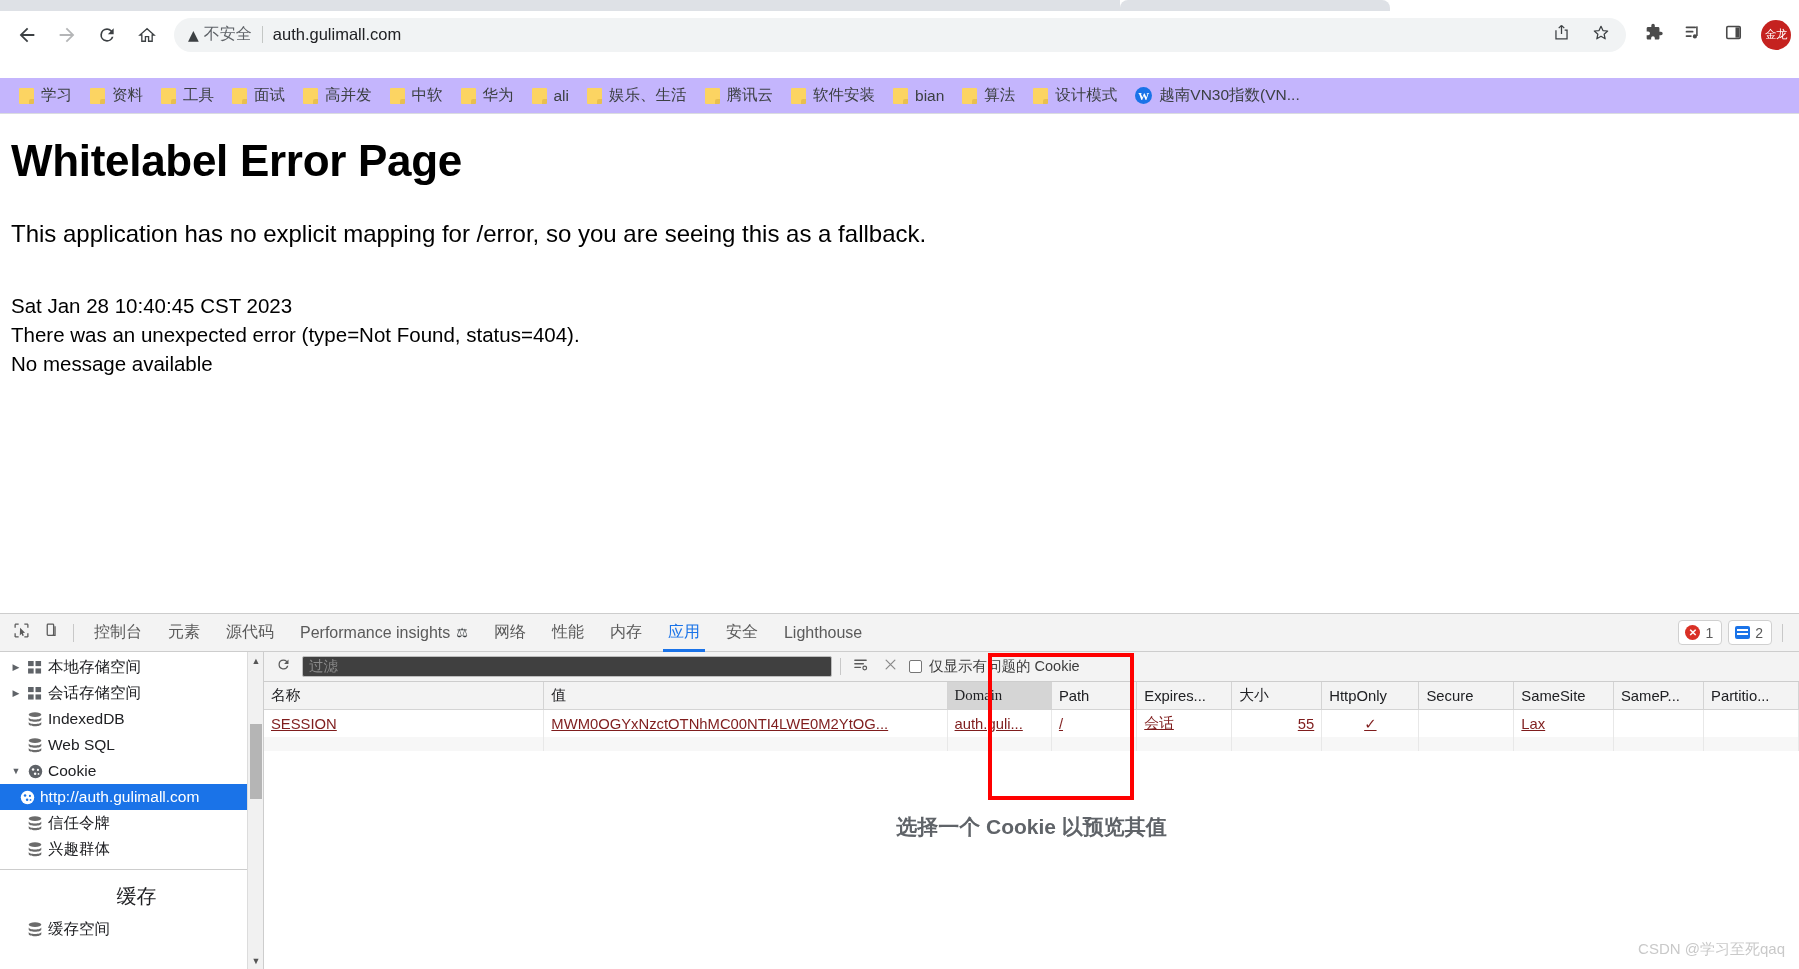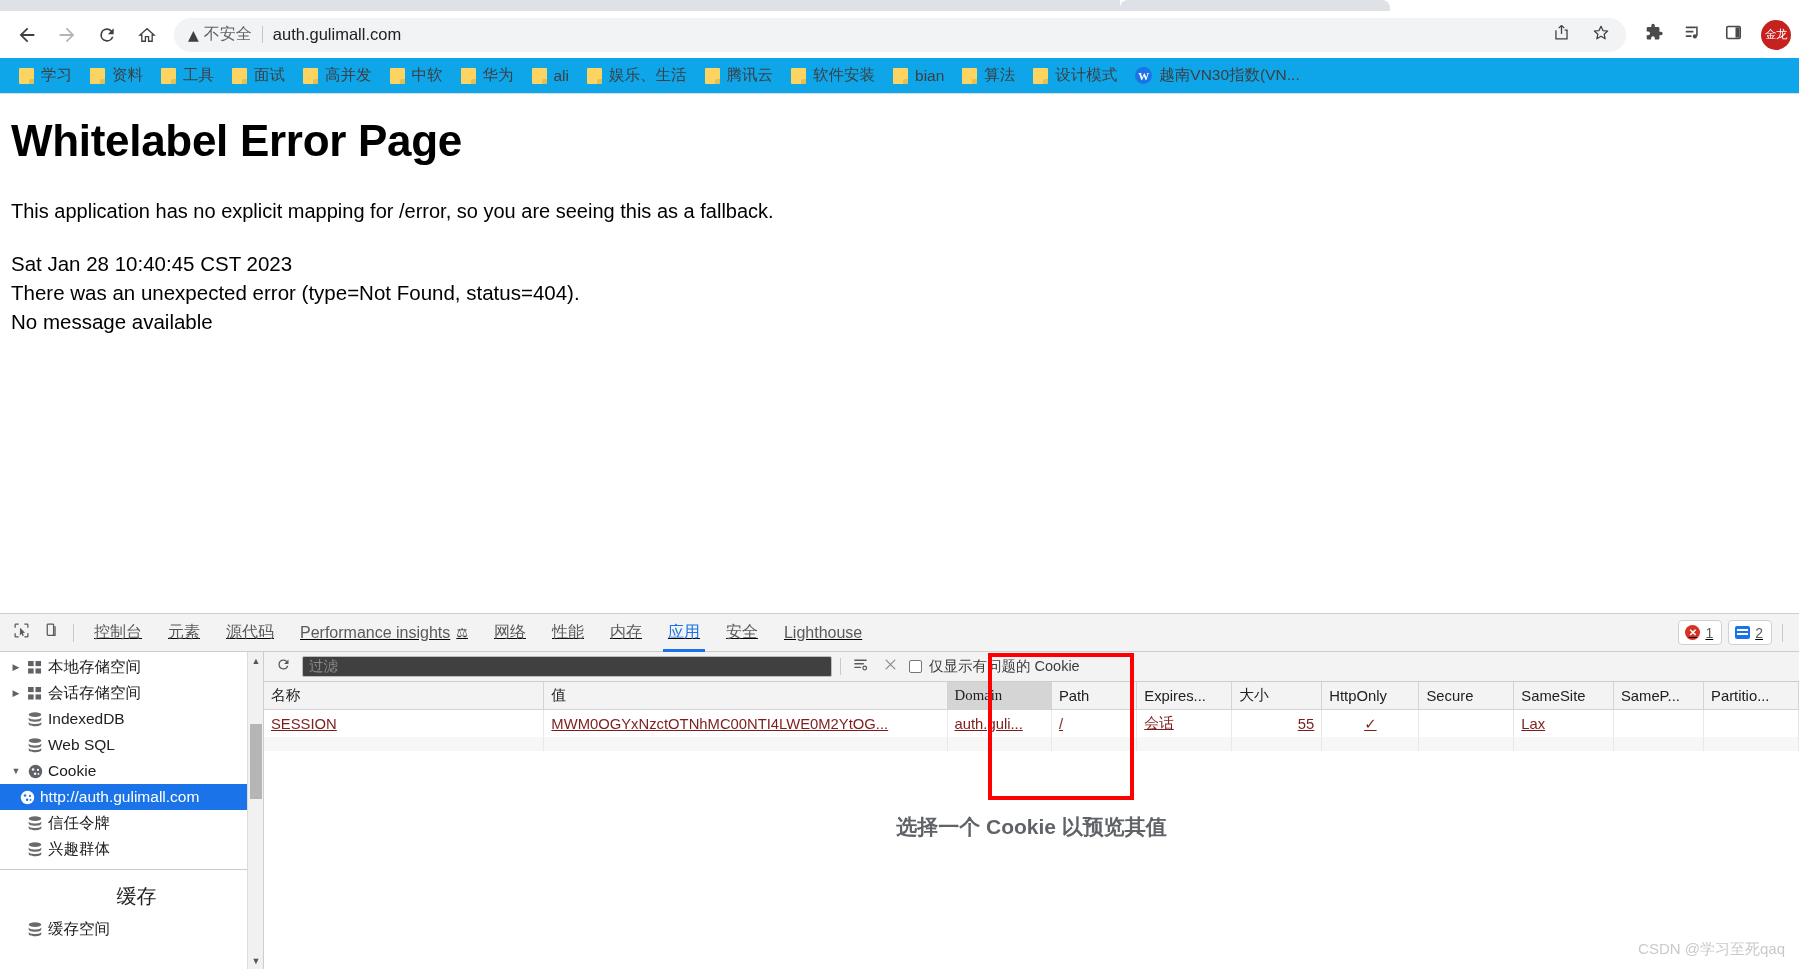--- a/index.html
+++ b/index.html
@@ -99,27 +99,28 @@
     width: 30px; height: 30px; border-radius: 50%;
     background: #c5221f; color: #fff;
     font-size: 11.5px; display: flex; align-items: center; justify-content: center;
     margin-left: 5px; cursor: pointer;
     letter-spacing: -0.5px;
   }
 
   
   .bookmarks {
     height: 36px;
-    background: #0ea5e9;
+    background: #c4b5fd;
     display: flex;
     align-items: center;
     padding: 0 10px;
     gap: 0px;
     border-bottom: 1px solid #dadce0;
     overflow: hidden;
+    margin-top: 20px;
   }
   .bm {
     display: flex; align-items: center; gap: 7px;
     padding: 3px 9px;
     border-radius: 4px;
     font-size: 15.5px;
     color: #3c4043;
     white-space: nowrap;
     cursor: pointer;
     flex: 0 0 auto;
@@ -154,45 +155,44 @@
   }
   .page h1 {
     font-size: 44px;
     font-weight: bold;
     color: #000;
     letter-spacing: -0.3px;
     margin-bottom: 30px;
     line-height: 1.15;
   }
   .page p {
-    font-size: 20px;
+    font-size: 24px;
     color: #000;
     line-height: 1.42;
-    margin-bottom: 24px;
+    margin-bottom: 40px;
   }
   .page .errlines div { font-size: 20.5px; color: #000; line-height: 1.42; }
 
   
   .devtools {
     position: absolute;
     left: 0; top: 613px; width: 1799px; height: 356px;
     background: #ffffff;
     border-top: 1px solid #cdcdcd;
     display: flex;
     flex-direction: column;
   }
   .dt-toolbar {
     height: 38px;
     background: #f3f3f3;
     border-bottom: 1px solid #cdcdcd;
     display: flex;
     align-items: center;
     padding: 0 6px;
     flex: 0 0 auto;
-    text-decoration: underline;
   }
   .dt-tool-icon {
     width: 30px; height: 30px;
     display: flex; align-items: center; justify-content: center;
     cursor: pointer;
   }
   .dt-vsep { width: 1px; height: 18px; background: #c8c8c8; margin: 0 7px; flex: 0 0 auto; }
   .dt-tabs { display: flex; align-items: center; height: 38px; }
   .dt-tab {
     padding: 0 13px;

